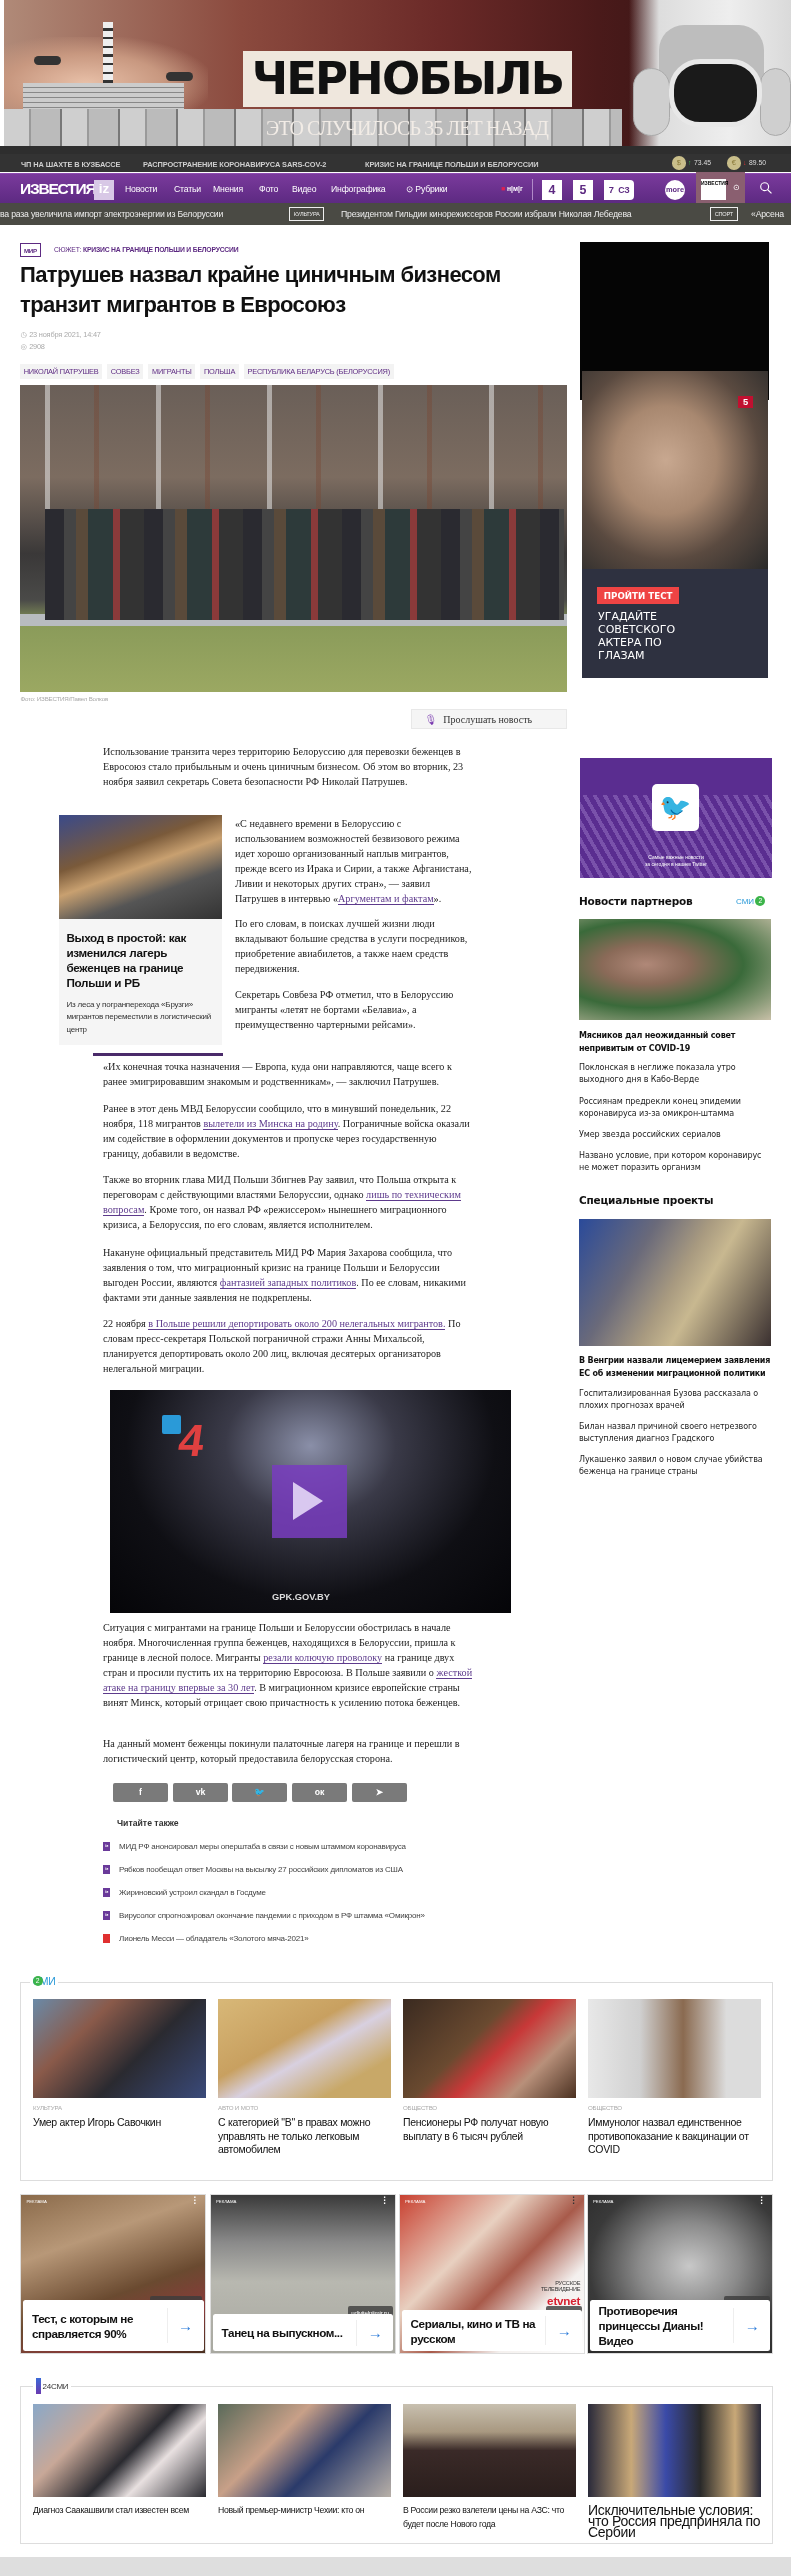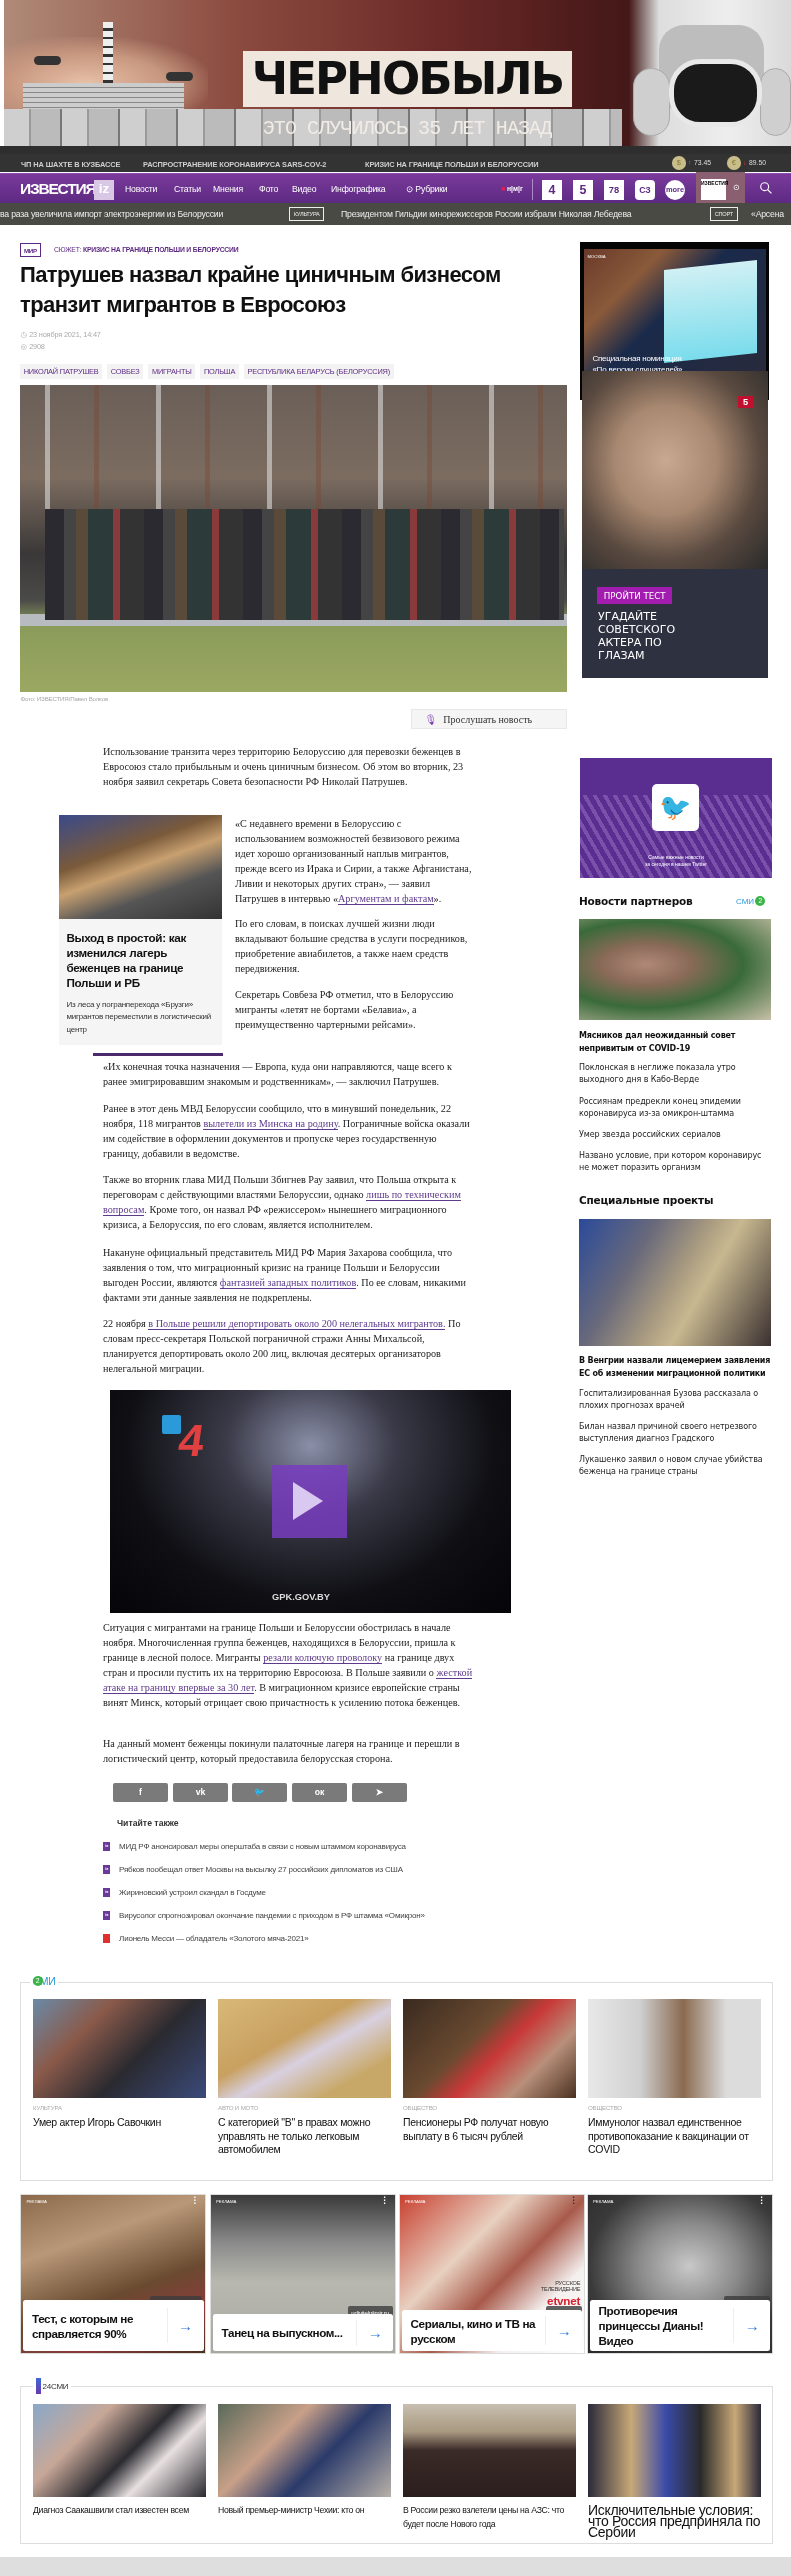--- a/index.html
+++ b/index.html
@@ -8,21 +8,21 @@
 a{color:inherit;text-decoration:none}
 
 
 .banner{position:absolute;left:4px;top:0;width:791px;height:146px;background:linear-gradient(90deg,#b08a78 0%,#8b4a3e 30%,#6b2a28 55%,#4a1a1a 75%,#2a1212 100%);overflow:hidden}
 .banner .cloud{position:absolute;left:0;top:37px;width:204px;height:93px;background:radial-gradient(ellipse at 40% 50%,#e8c0a8 0%,#c89880 45%,transparent 75%);}
 .banner .tower{position:absolute;left:99px;top:22px;width:10px;height:179px;background:repeating-linear-gradient(180deg,#eee 0 6.2px,#333 6.2px 8.7px)}
 .banner .plant{position:absolute;left:0;top:109px;width:618px;height:37px;background:repeating-linear-gradient(90deg,#cfcfcf 0 25px,#9a9a9a 25px 27px,#bbb 27px 56px,#777 56px 58px)}
 .banner .plant2{position:absolute;left:18.6px;top:83px;width:161px;height:37px;background:repeating-linear-gradient(180deg,#ccc 0 3.7px,#888 3.7px 5px)}
 .banner .heli{position:absolute;width:27px;height:8.7px;background:#333;border-radius:5px}
 .banner .title{position:absolute;left:239px;top:51px;width:329px;height:56px;background:#efe7dd;color:#111;font-family:"DejaVu Sans",sans-serif;font-weight:bold;font-size:45px;line-height:56px;text-align:center;letter-spacing:-1.9px}
-.banner .sub{position:absolute;left:242px;top:117px;color:#f2ece6;font-size:20px;font-family:Liberation Mono, monospace;letter-spacing:-0.9px;width:322px;text-align:center}
+.banner .sub{position:absolute;left:242px;top:117px;color:#f2ece6;font-size:20px;font-family:Liberation Serif, serif;letter-spacing:-0.9px;width:322px;text-align:center}
 .banner .hazmat{position:absolute;left:625px;top:0;width:167px;height:146px;background:linear-gradient(90deg,transparent 0,#ddd 18%,#eee 60%,#d8d8d8 100%)}
 .banner .face{position:absolute;left:655px;top:25px;width:105px;height:87px;background:#bdbdbd;border-radius:25px}
 .banner .mask{position:absolute;left:665px;top:59px;width:93px;height:68px;background:#1a1a1a;border-radius:31px;border:5px solid #e8e8e8}
 .banner .filterL{position:absolute;left:629px;top:68px;width:37px;height:68px;background:#cfcfcf;border-radius:18.6px;border:1.9px solid #aaa}
 .banner .filterR{position:absolute;left:756px;top:68px;width:31px;height:68px;background:#cfcfcf;border-radius:15.5px;border:1.9px solid #aaa}
 
 
 .topics{position:absolute;left:0;top:146px;width:791px;height:26px;background:#333;border-top:8.7px solid #2e2e2e}
 .topic{position:absolute;top:160px;color:#cfcfcf;font-size:7.4px;font-weight:bold;text-transform:uppercase;letter-spacing:-0.1px}
 .cur{position:absolute;top:156px;display:flex;align-items:center;gap:2.5px;color:#ddd;font-size:6.8px}
@@ -76,21 +76,21 @@
 .ra-ic{width:7.4px;height:8.7px;background:#6a3a9a;color:#fff;font-size:4.3px;font-weight:bold;text-align:center;line-height:8.7px}
 
 
 .ad1{position:absolute;left:580px;top:242px;width:189px;height:158px;background:#050505}
 .ad1 .scr{position:absolute;left:3.7px;top:7.4px;width:182px;height:140px;background:linear-gradient(135deg,#6a3a2a 0%,#8a5a3a 25%,#1a2a4a 45%,#2a2a3a 100%)}
 .ad1 .proj{position:absolute;left:80px;top:15.5px;width:93px;height:93px;background:linear-gradient(180deg,#d0f0f4,#7adcec);transform:skewY(-6deg)}
 .ad1 .txt{position:absolute;left:8.7px;top:104px;color:#fff;font-size:8px;line-height:11px}
 .ad1 .bar{position:absolute;left:3.7px;top:150px;width:182px;height:2.5px;background:#7a3ab0}
 .ad2{position:absolute;left:582px;top:371px;width:186px;height:307px;background:#2e3140}
 .ad2 .ph{width:186px;height:198px;background:radial-gradient(ellipse at 45% 45%,#c8a890 0%,#a88870 35%,#5a4a40 65%,#2a2a2a 100%)}
-.ad2 .btn{position:absolute;left:15px;top:216px;background:#a21caf;color:#fff;font-weight:normal;font-size:8.7px;padding:3.7px 6.8px;font-family:"DejaVu Sans",sans-serif}
+.ad2 .btn{position:absolute;left:15px;top:216px;background:#ef4444;color:#fff;font-weight:bold;font-size:8.7px;padding:3.7px 6.8px;font-family:"DejaVu Sans",sans-serif}
 .ad2 .five{position:absolute;left:156px;top:25px;width:15px;height:12.4px;background:#c01030;color:#fff;font-size:9.3px;font-weight:bold;text-align:center;line-height:12.4px}
 .ad2 .big{position:absolute;left:16px;top:239px;color:#fff;font-size:11px;line-height:13px;font-family:"DejaVu Sans",sans-serif}
 .ad3{position:absolute;left:580px;top:758px;width:192px;height:120px;background:#5a2d90}
 .ad3 .pat{position:absolute;left:0;top:37px;width:100%;height:83px;background:repeating-linear-gradient(60deg,rgba(180,150,220,.35) 0 3.7px,transparent 3.7px 8.7px)}
 .ad3 .tw{position:absolute;left:72px;top:26px;width:47px;height:47px;background:#fff;border-radius:5px;color:#5a2d90;font-size:26px;text-align:center;line-height:47px}
 .ad3 .cap{position:absolute;left:0;top:96px;width:100%;text-align:center;color:#fff;font-size:5px;line-height:6.8px}
 .sb-h{position:absolute;left:579px;font-size:10.5px;font-weight:bold;color:#111;font-family:"DejaVu Sans",sans-serif;letter-spacing:-0.2px}
 .smi2{position:absolute;display:flex;align-items:center;gap:1.2px;color:#2a9ad8;font-size:8px}
 .smi2 .n{width:10px;height:10px;border-radius:50%;background:#3cb44a;color:#fff;font-size:6.8px;text-align:center;line-height:10px}
 .sb-img{position:absolute;left:579px;width:192px}
@@ -160,21 +160,21 @@
   <div class="nav-item cond" style="left:406px">
     <span>⊙</span>
     <span>Рубрики</span>
   </div>
   <div class="nmg"><span style="color:#e02050">■</span> <span>н|м|г</span></div>
   <div style="position:absolute;left:532px;top:5px;width:0.6px;height:21px;background:#b08ac8"></div>
   <div class="nav-icons">
     <div class="ni" style="left:542px">4</div>
     <div class="ni" style="left:573px">5</div>
     <div class="ni" style="left:604px;font-size:9.3px">78</div>
-    <div class="ni" style="left:635px;border-radius:4px;font-size:8.7px">СЗ</div>
+    <div class="ni" style="left:614px;border-radius:4px;font-size:8.7px">СЗ</div>
     <div class="ni" style="left:665px;border-radius:50%;font-size:7.4px">more</div>
   </div>
   <div class="izv-btn"></div>
   <div class="izv-paper">ИЗВЕСТИЯ</div>
   <div style="position:absolute;left:733px;top:8.7px;color:#fff;font-size:8px">⊙</div>
   <svg class="search-ic" viewBox="0 0 24 24">
       <circle cx="10" cy="10" r="7" fill="none" stroke="#fff" stroke-width="2"></circle>
       <line x1="15" y1="15" x2="22" y2="22" stroke="#fff" stroke-width="2"></line>
     </svg>
 </div>
@@ -269,25 +269,20 @@
 <div class="ra-item cond" style="top:1911px">
     <span class="ra-ic">iz</span>
     <span>Вирусолог спрогнозировал окончание пандемии с приходом в РФ штамма «Омикрон»</span>
   </div>
 <div class="ra-item cond" style="top:1934px">
     <span class="ra-ic" style="background:#e03030;color:#e03030">■</span>
     <span>Лионель Месси — обладатель «Золотого мяча-2021»</span>
   </div>
 
 <div class="ad1">
-  <div class="scr">
-    <div class="proj"></div>
-    <div style="position:absolute;left:3.7px;top:5px;color:#fff;font-size:4.3px">МОСКВА</div>
-    <div class="txt cond"><span>Специальная номинация</span><br><span>«По версии слушателей»</span></div>
-  </div>
   <div class="bar"></div>
 </div>
 
 <div class="ad2">
   <div class="ph"></div>
   <div class="five">5</div>
   <div class="btn">ПРОЙТИ ТЕСТ</div>
   <div class="big" style="width:93px">УГАДАЙТЕ СОВЕТСКОГО АКТЕРА ПО ГЛАЗАМ</div>
 </div>
 

